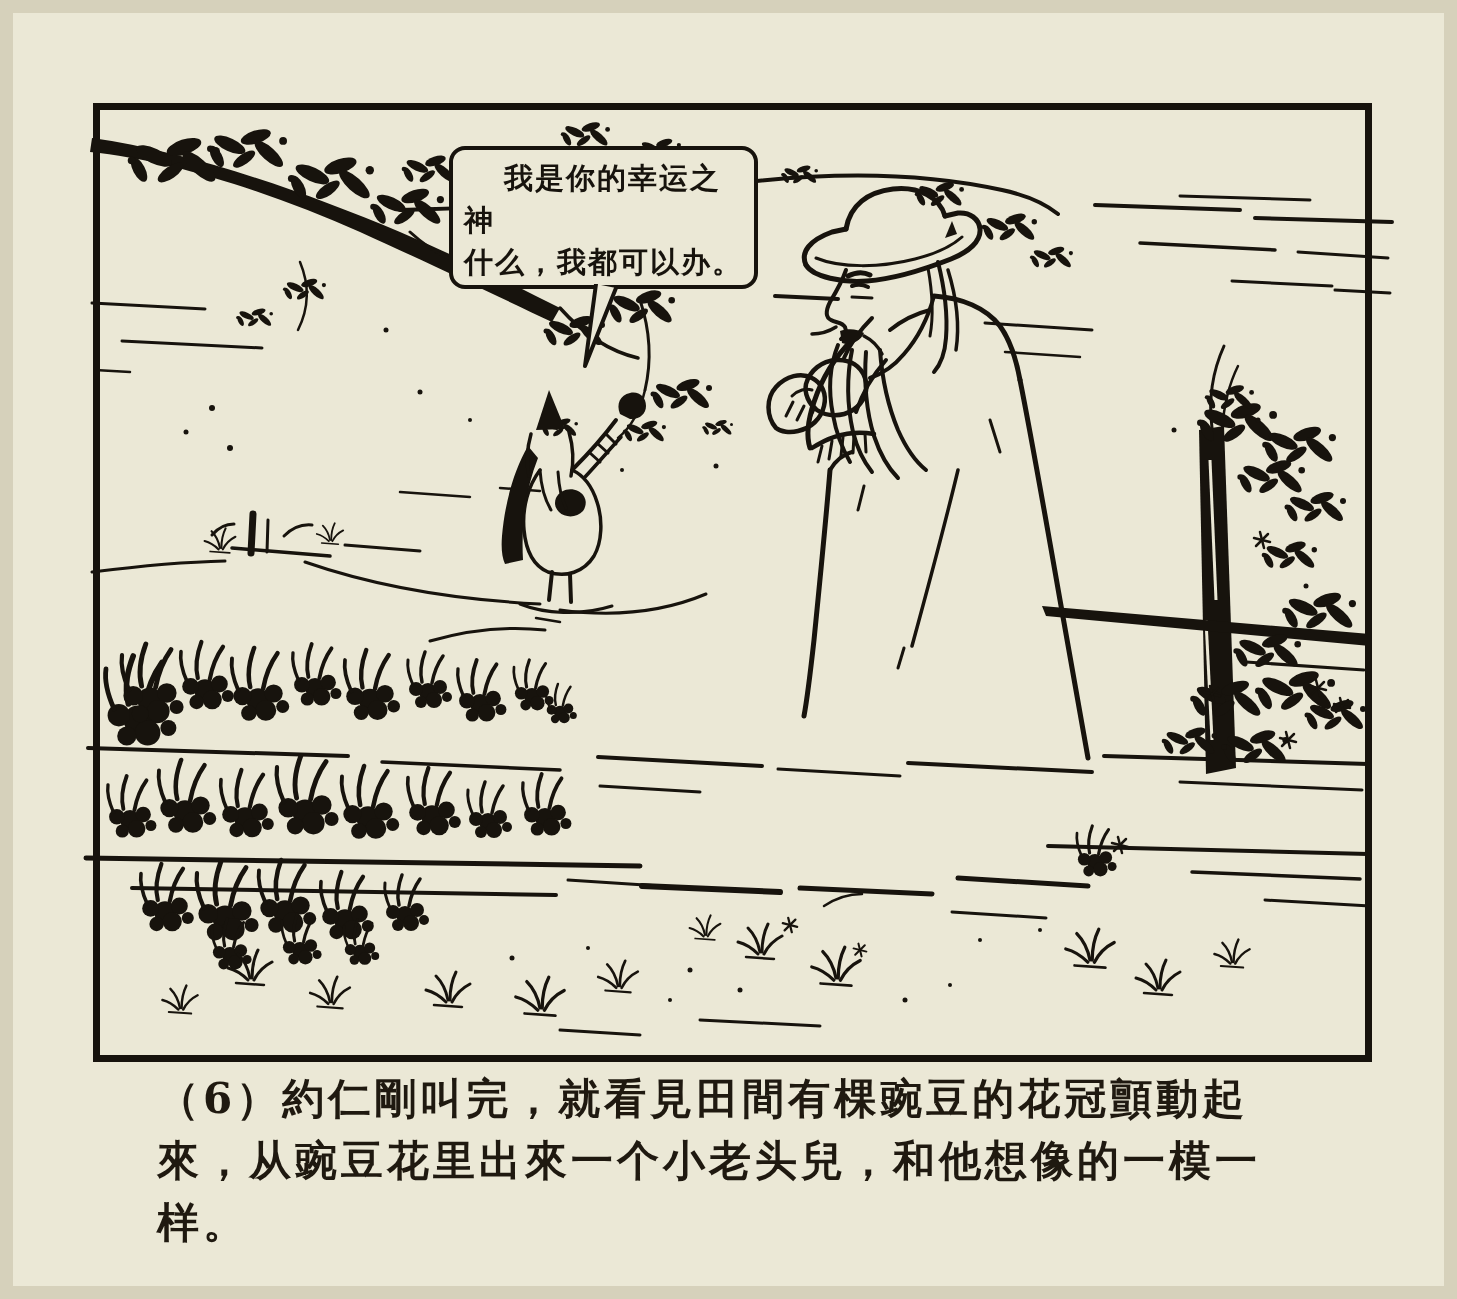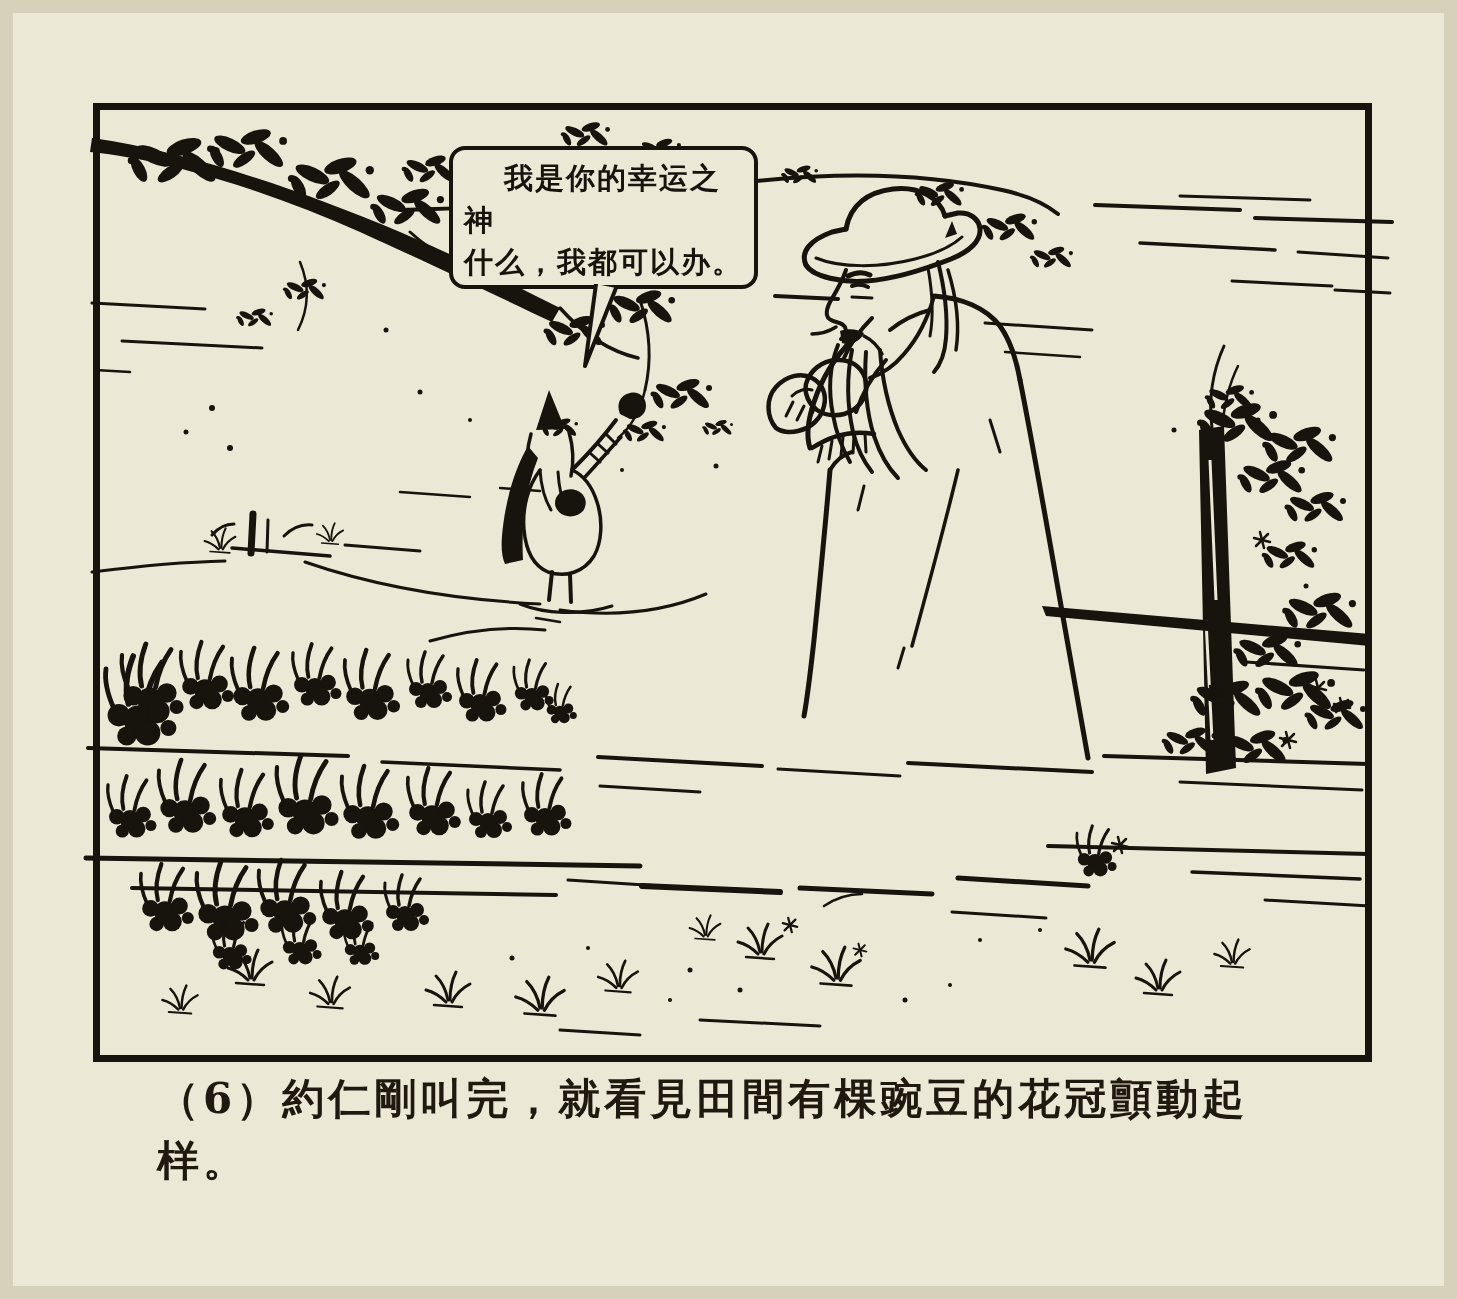--- a/index.html
+++ b/index.html
@@ -345,15 +345,16 @@
   <div class="bubble">
     <div class="bl">我是你的幸运之神</div>
     <div class="bl">什么，我都可以办。</div>
   </div>
   <svg class="tail" width="56" height="92" viewBox="0 0 56 92">
     <path d="M24,0 L13,82 L44,4" fill="#ebe8d6" stroke="#17130d" stroke-width="4" stroke-linejoin="round" stroke-linecap="round"></path>
   </svg>
 
   <div class="caption">
     <div>（6）約仁剛叫完，就看見田間有棵豌豆的花冠顫動起</div>
+    <div>來，从豌豆花里出來一个小老头兒，和他想像的一模一</div>
     <div>样。</div>
   </div>
 </div>
 
 </body></html>

